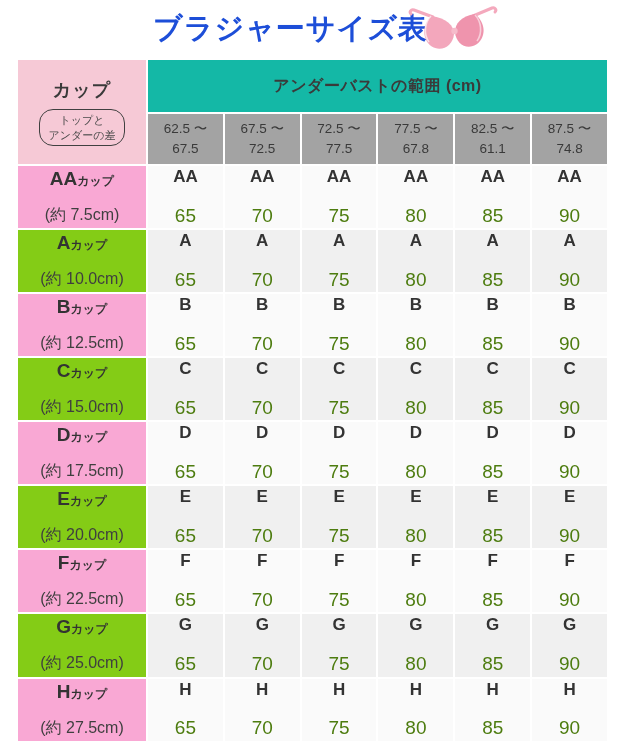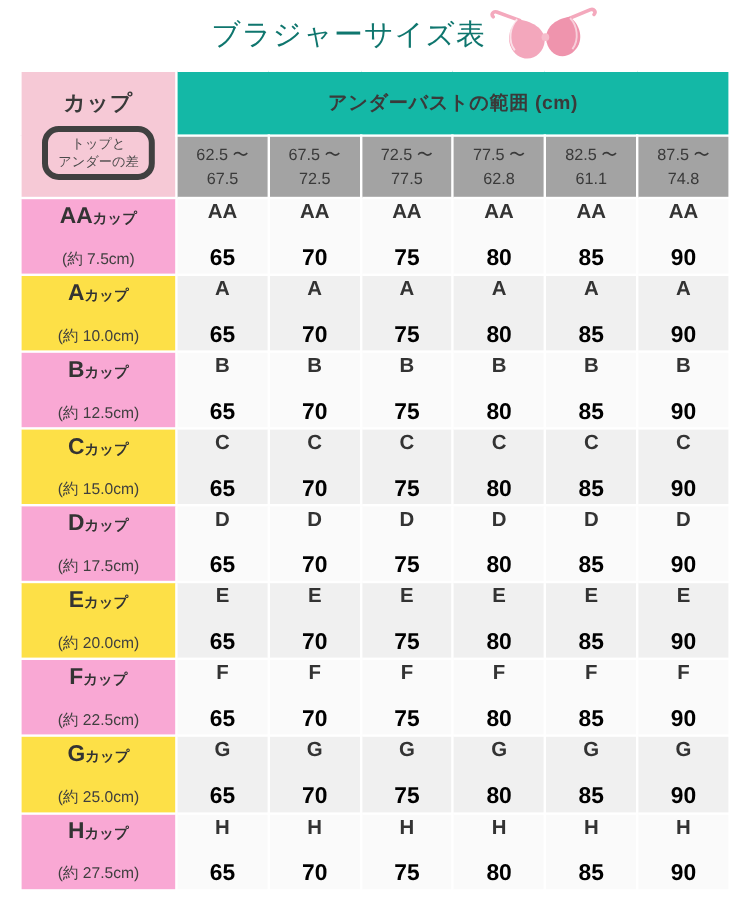--- a/index.html
+++ b/index.html
@@ -23,24 +23,24 @@
 
   
   .header {
     position: relative;
     height: 58px;
     display: flex;
     align-items: center;
     justify-content: center;
   }
   .title {
-    font-size: 24px;
-    font-weight: normal;
+    font-size: 29px;
+    font-weight: bold;
     letter-spacing: 1px;
-    color: #0f766e;
+    color: #1d4ed8;
     margin: 0;
     transform: translateX(-22px);
   }
   .bra-illustration {
     position: absolute;
     right: 126px;
     top: 4px;
     width: 92px;
     height: 50px;
   }
@@ -73,21 +73,21 @@
     font-size: 18px;
     font-weight: bold;
     color: #3a3a3a;
     letter-spacing: 1px;
     line-height: 1.4;
   }
   .cup-head .cup-sub {
     display: inline-block;
     margin-top: 6px;
     padding: 3px 8px;
-    border: 5px solid #404040;
+    border: 1px solid #404040;
     border-radius: 14px;
     font-size: 11px;
     line-height: 1.35;
     color: #4a4a4a;
   }
 
   .under-head {
     background: #14b8a6;
     font-size: 16px;
     font-weight: bold;
@@ -104,34 +104,34 @@
     line-height: 1.5;
     font-weight: normal;
   }
 
   
   .row-label {
     background: #f9a8d4;
     padding: 6px 2px;
   }
   .row-label.alt {
-    background: #fde047;
+    background: #84cc16;
   }
   .row-label .label-main {
     font-size: 19px;
     font-weight: bold;
     color: #333333;
   }
   .row-label .label-main .suffix {
     font-size: 12px;
     font-weight: bold;
     letter-spacing: 0;
   }
   .row-label .label-sub {
-    font-size: 13px;
+    font-size: 16px;
     color: #3f3f3f;
     margin-top: 15px;
   }
 
   .size-cell {
     background: #fafafa;
     height: 57px;
     line-height: 1.28;
   }
   .size-cell.alt {
@@ -139,22 +139,22 @@
   }
   .size-cell .cup {
     display: block;
     font-size: 17px;
     font-weight: bold;
     color: #333333;
   }
   .size-cell .num {
     display: block;
     font-size: 19px;
-    font-weight: bold;
-    color: #000000;
+    font-weight: normal;
+    color: #4d7c0f;
     margin-top: 16px;
   }
 </style>
 </head>
 <body>
 
 <div class="page">
 
   <div class="header">
     <h1 class="title">ブラジャーサイズ表</h1>
@@ -193,21 +193,21 @@
           <td class="range-cell">
             <span>67.5 〜</span><br>
             <span>72.5</span>
           </td>
           <td class="range-cell">
             <span>72.5 〜</span><br>
             <span>77.5</span>
           </td>
           <td class="range-cell">
             <span>77.5 〜</span><br>
-            <span>62.8</span>
+            <span>67.8</span>
           </td>
           <td class="range-cell">
             <span>82.5 〜</span><br>
             <span>61.1</span>
           </td>
           <td class="range-cell">
             <span>87.5 〜</span><br>
             <span>74.8</span>
           </td>
         </tr>

